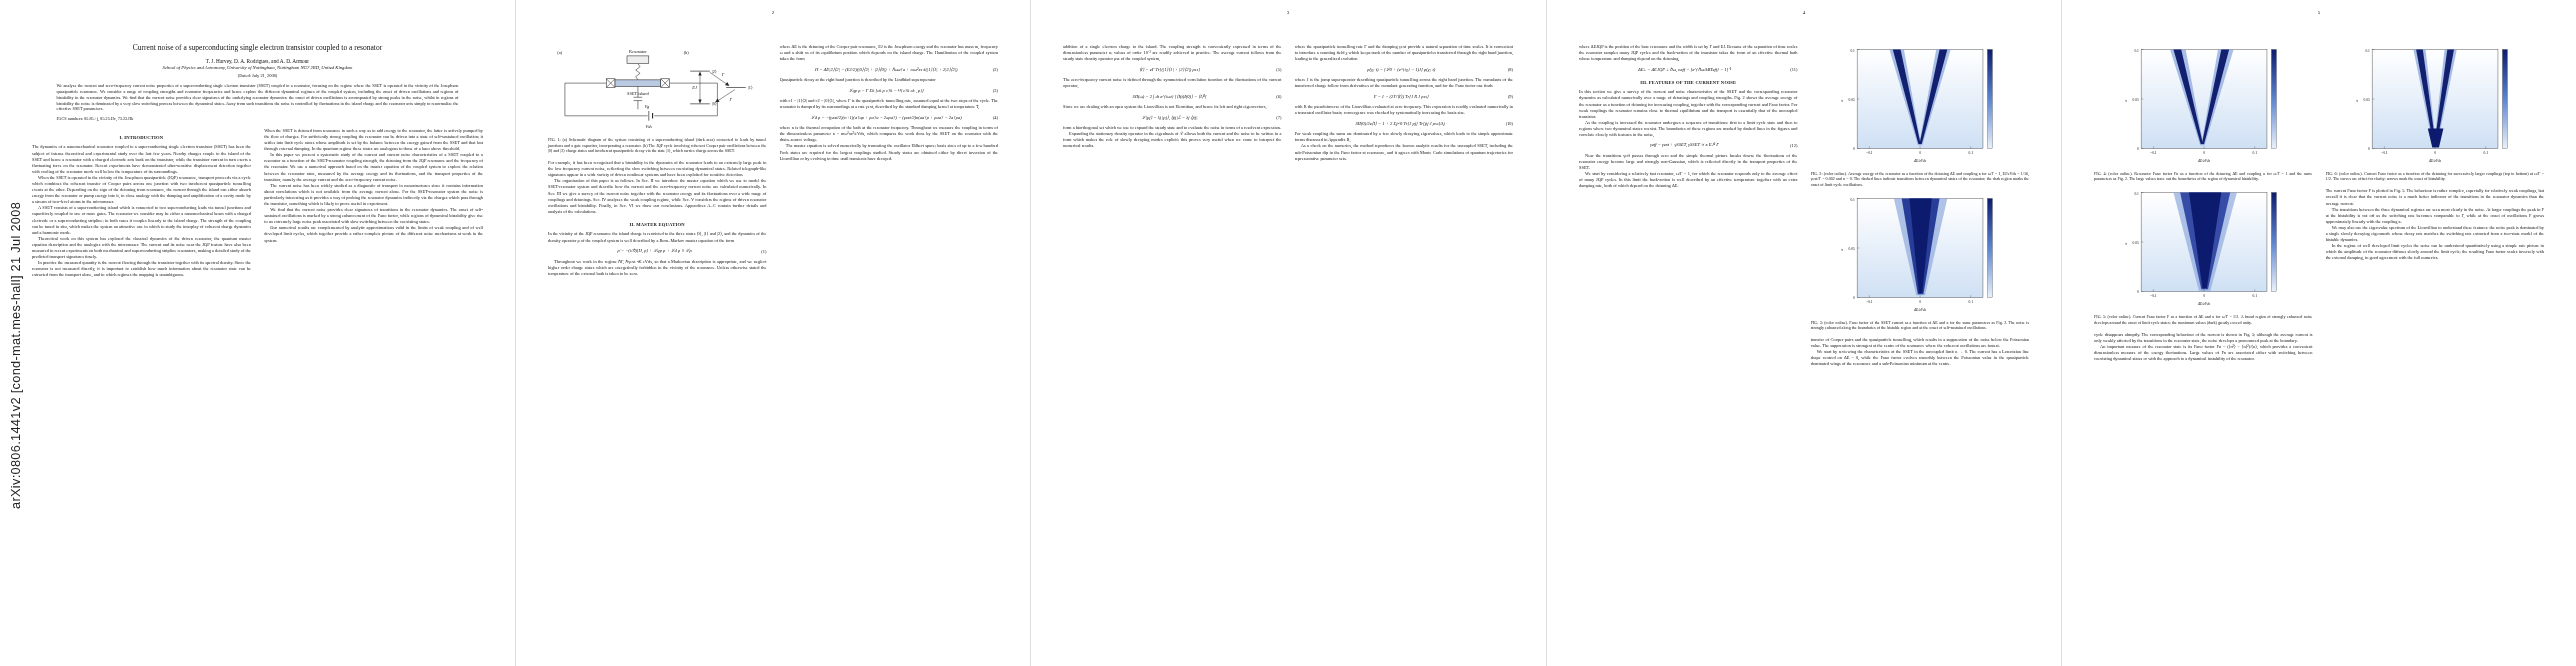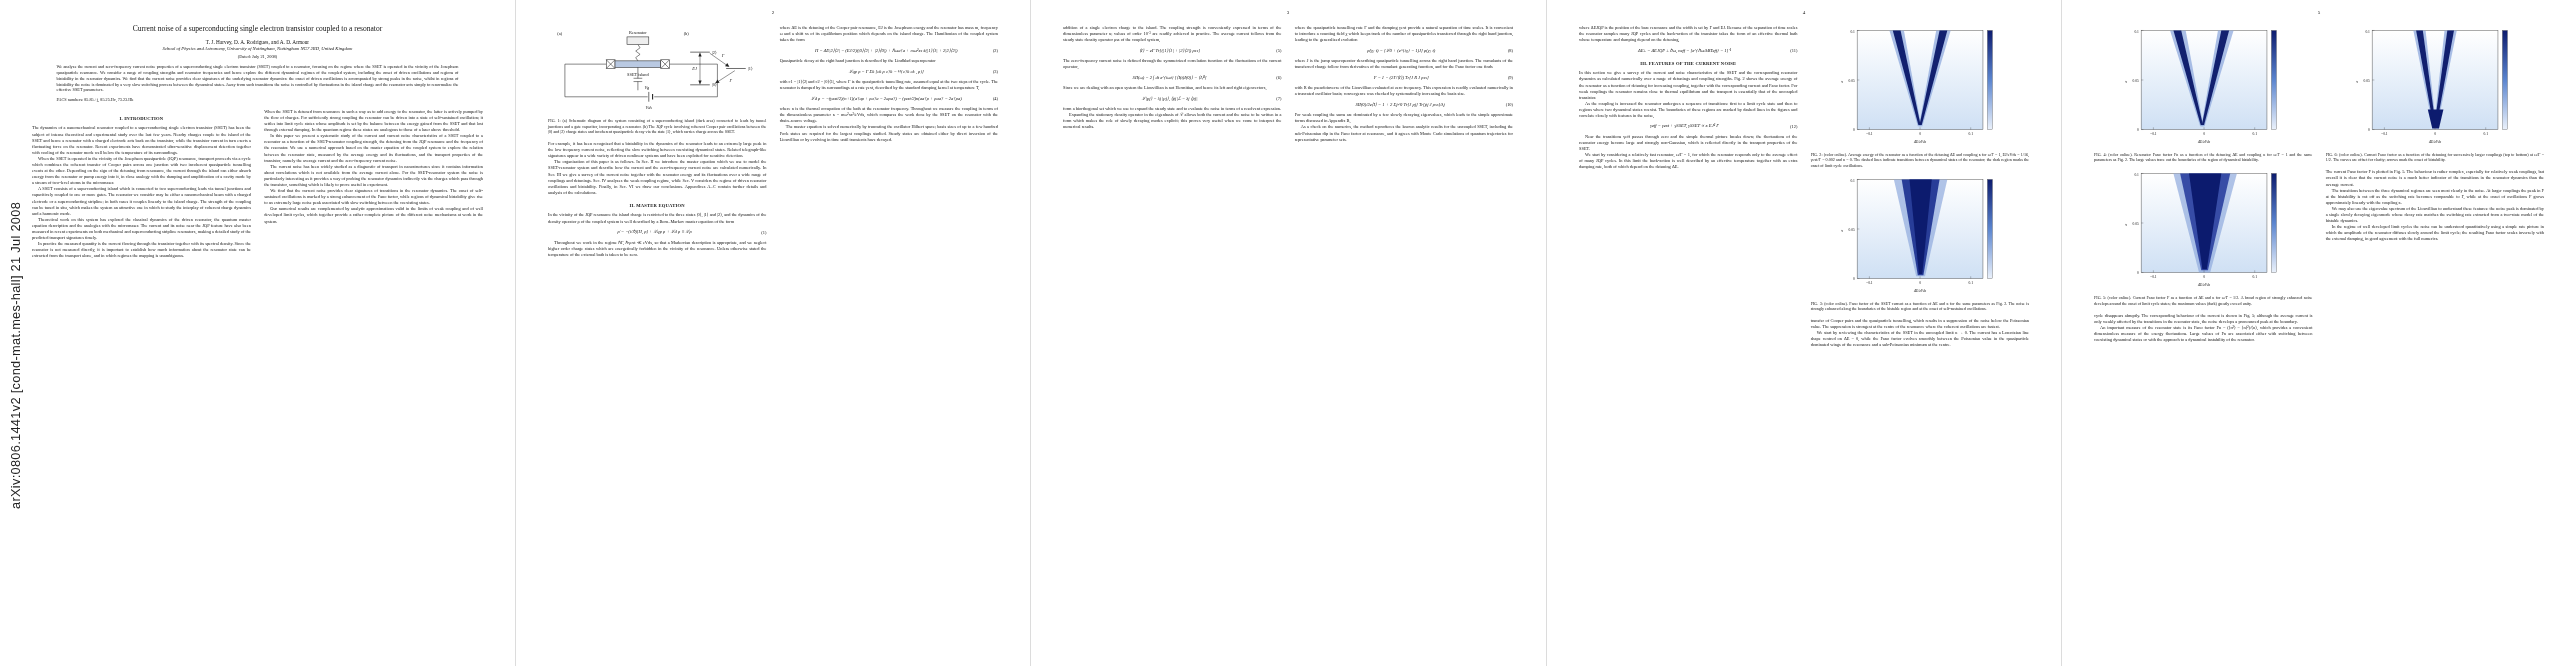--- a/index.html
+++ b/index.html
@@ -1,21 +1,21 @@
 <!DOCTYPE html>
 <html style="font-size:9px"><head>
 <meta charset="utf-8">
 <style>
   html,body{margin:0;padding:0;}
   body{width:2576px;height:667px;background:#ffffff;position:relative;overflow:hidden;
        font-family:"Liberation Serif",serif;color:#111;}
   .canvas{position:absolute;inset:0;}
   .page{position:absolute;top:0;width:515px;height:667px;background:#fff;box-sizing:border-box;}
   .page.sep{border-left:0.6px solid #dcdcdc;}
-  .inner{position:relative;height:100%;box-sizing:border-box;padding:16px 32px 19px 32px;}
+  .inner{position:relative;height:100%;box-sizing:border-box;padding:35px 32px 19px 32px;}
   .pageno{position:absolute;top:10px;left:0;right:0;text-align:center;font-size:5px;}
   .stamp{position:absolute;left:7.8px;top:509px;transform:rotate(-90deg);transform-origin:0 0;
          font-family:"Liberation Sans",sans-serif;font-size:12.8px;letter-spacing:0.3px;color:#222;
          white-space:nowrap;}
   .title{font-size:7.5px;font-weight:normal;text-align:center;margin:7.8px 14.5px 5.6px 14.5px;line-height:9.4px;}
   .authors{font-size:5.3px;text-align:center;margin-bottom:1.7px;}
   .affil{font-size:4.7px;font-style:italic;text-align:center;}
   .date{font-size:4.4px;text-align:center;margin:2.8px 0 5px 0;}
   .abstract{font-size:4.3px;line-height:5.8px;text-align:justify;margin:0 24.5px 3.9px 24.5px;}
   .pacs{font-size:4.2px;margin:0 24.5px 6.7px 24.5px;}

